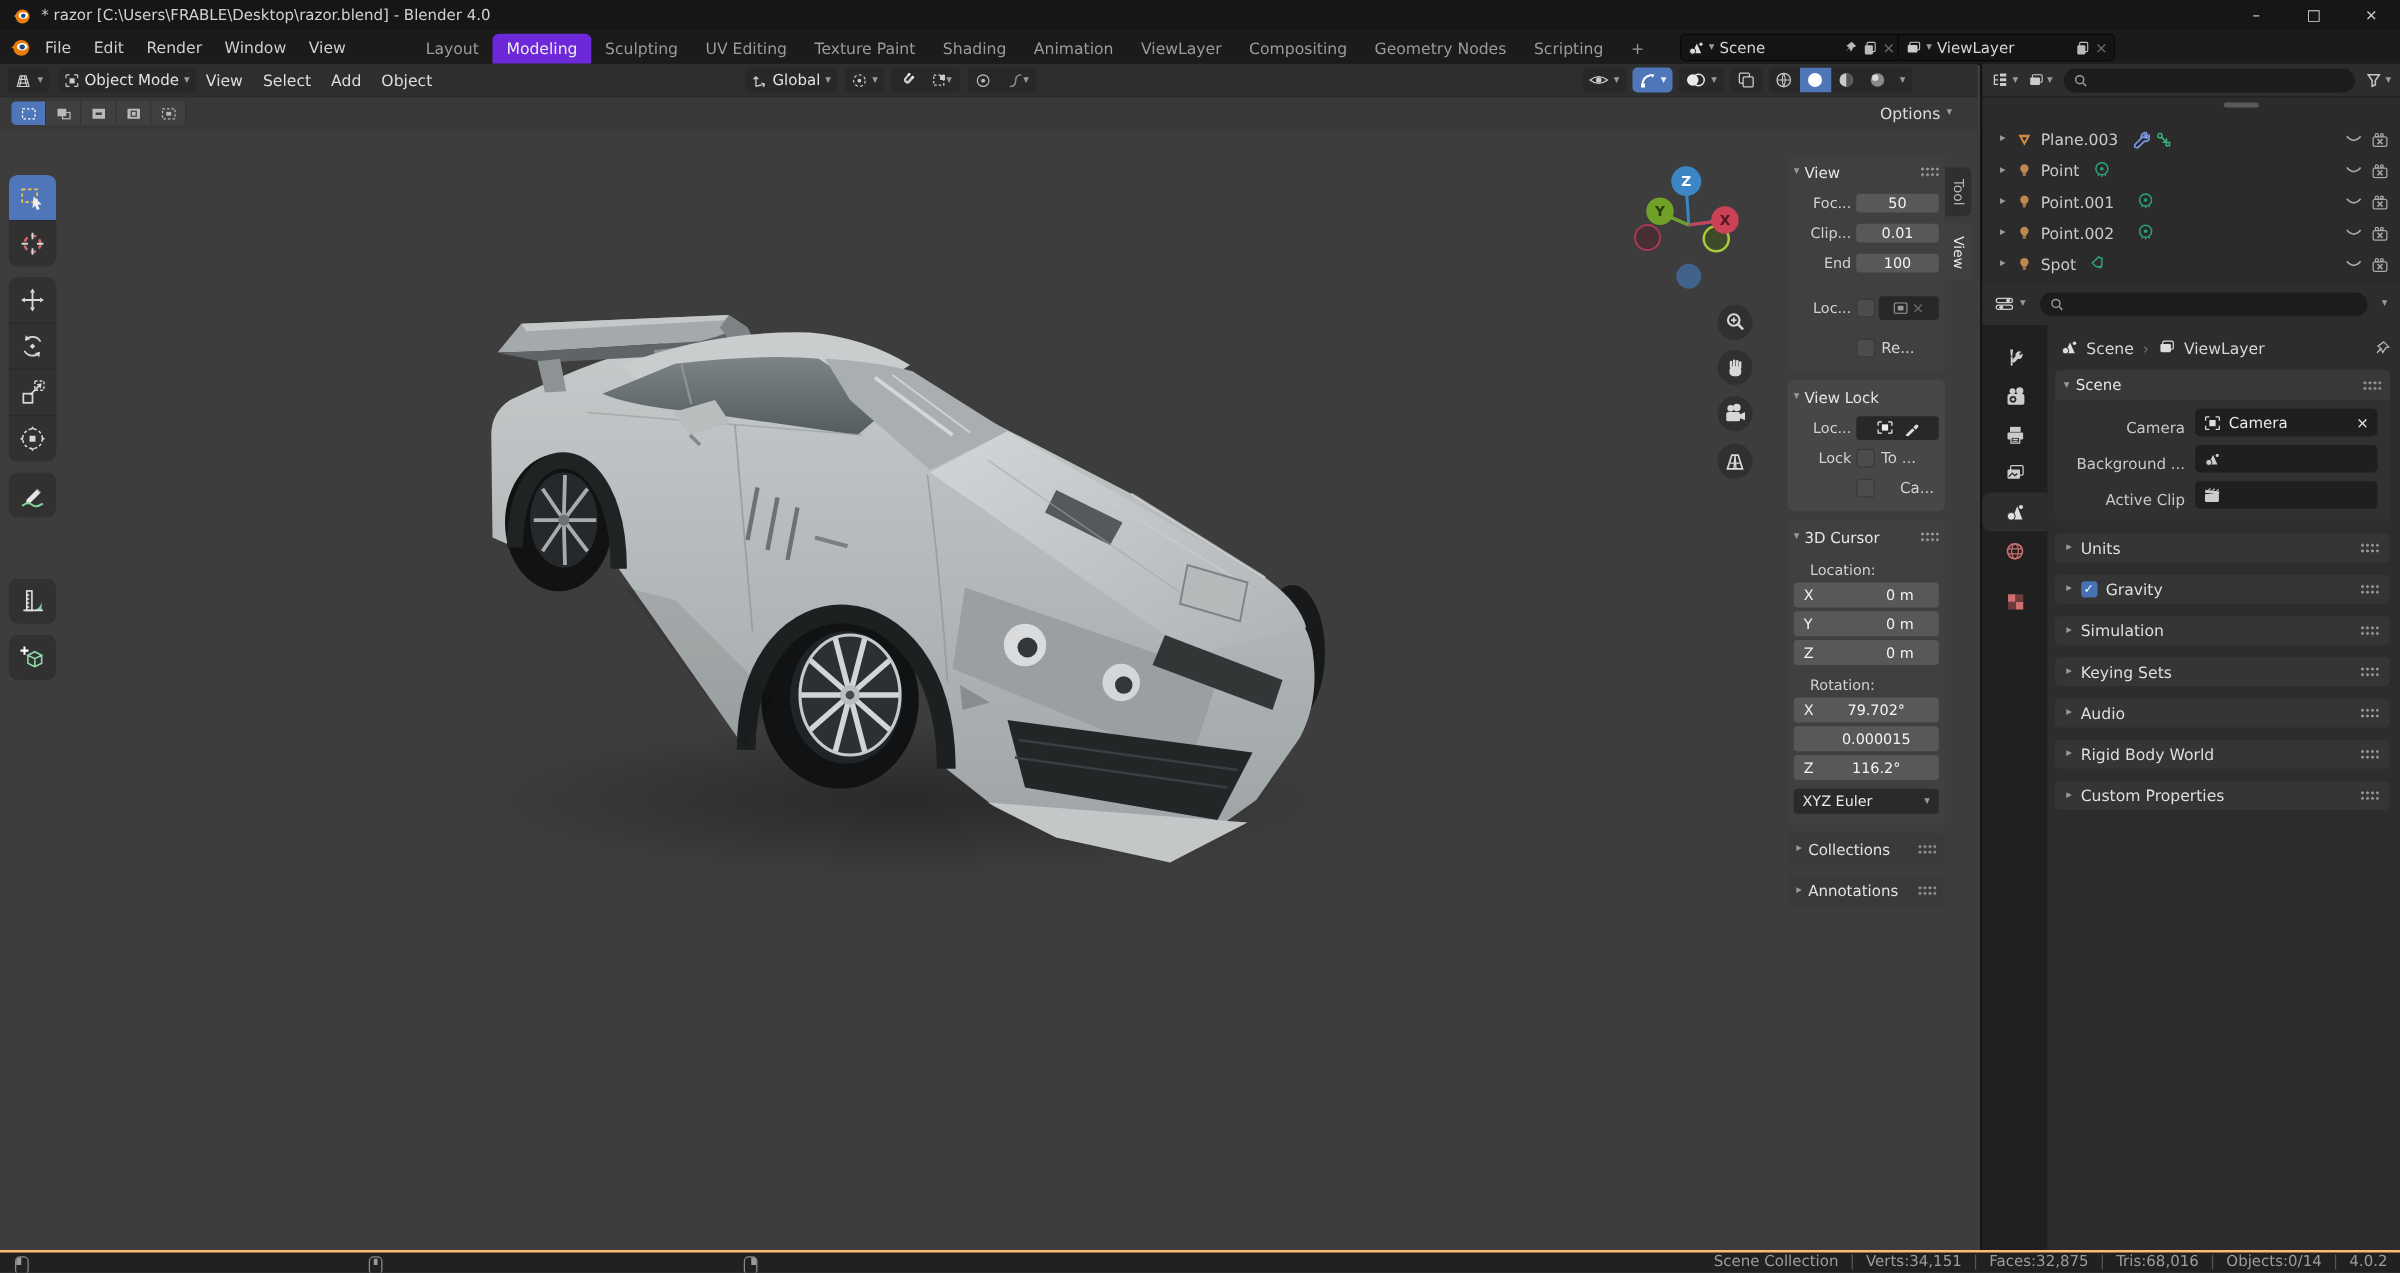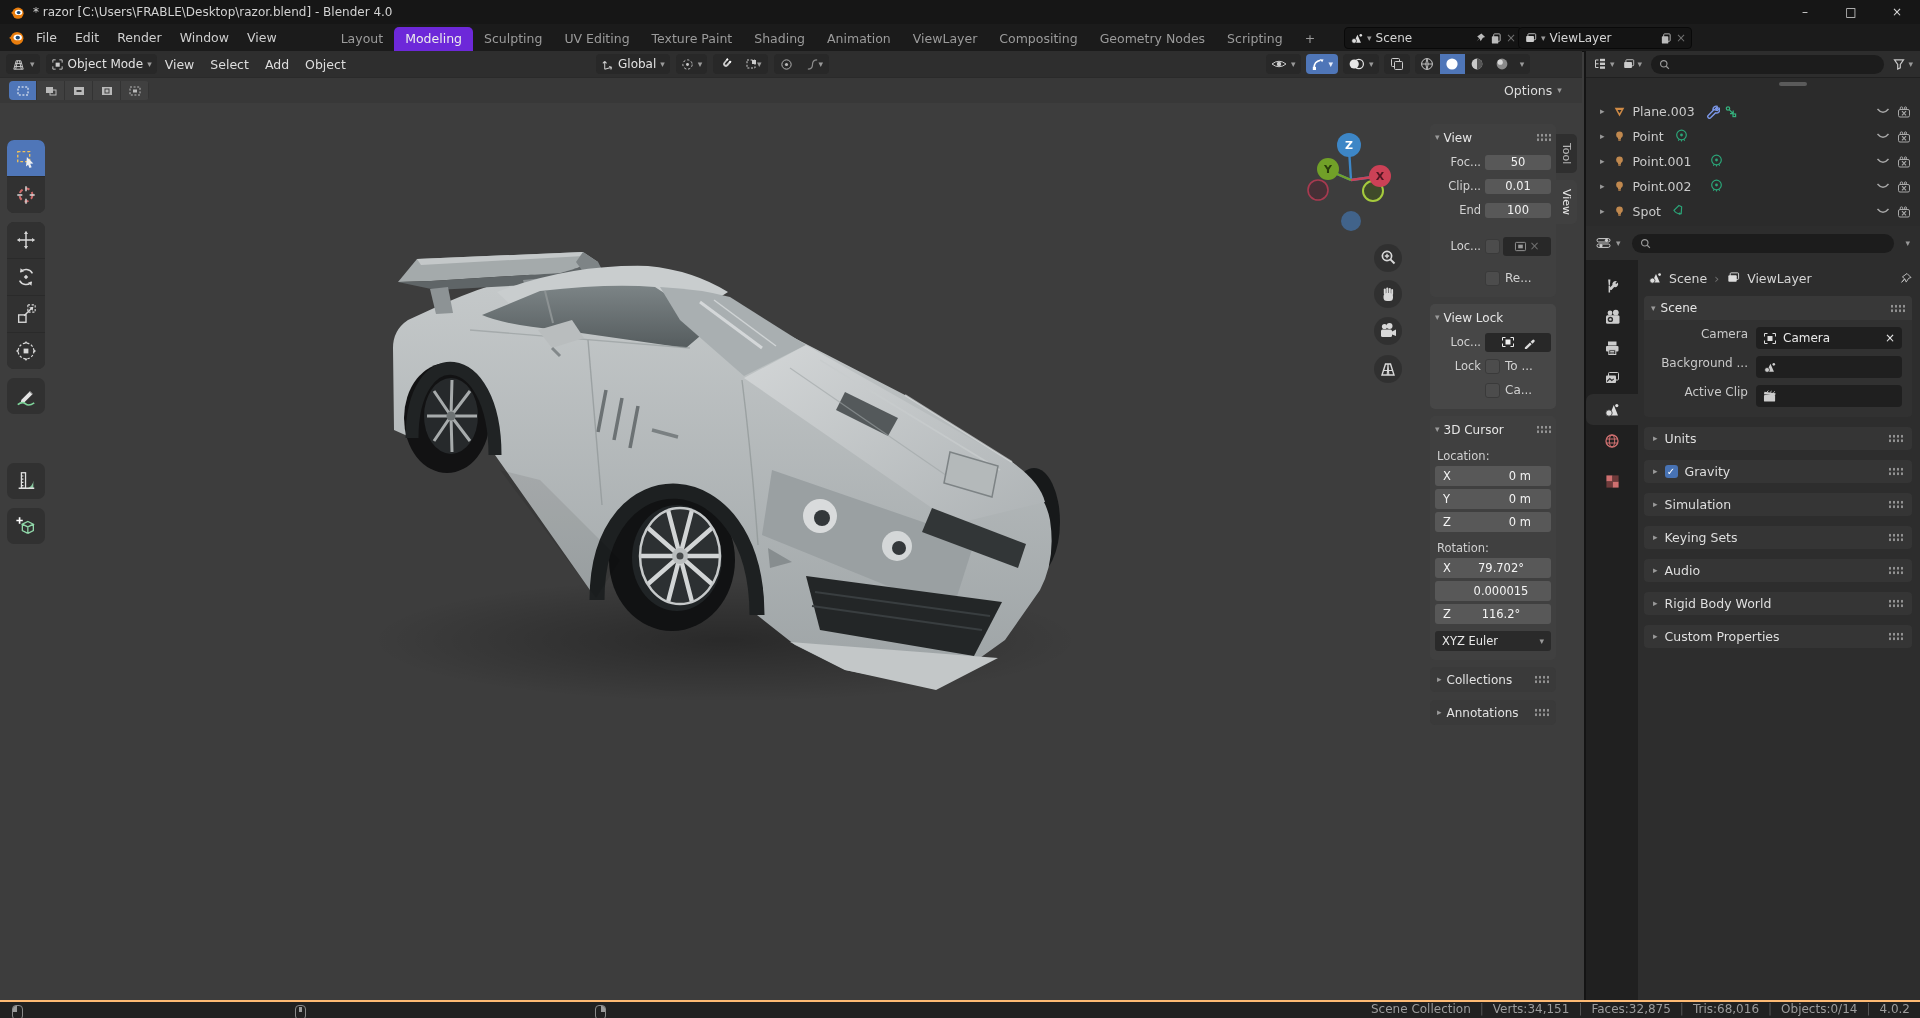--- a/index.html
+++ b/index.html
@@ -54,21 +54,21 @@
   .dots{margin-left:auto;width:15px;height:9px;background-image:radial-gradient(circle,#969696 1px,transparent 1.3px);background-size:4px 4.5px}
   .prow{display:flex;align-items:center;margin-top:4px;height:20px}
   .plabel{width:46px;text-align:right;margin-right:4px;color:#d2d2d2;font-size:11.5px;white-space:nowrap}
   .pfield{flex:1;background:#585858;border-radius:3px;height:15px;display:flex;align-items:center;justify-content:center;color:#f2f2f2;font-size:11.5px}
   .chk{width:13px;height:13px;background:#4c4c4c;border:1px solid #3a3a3a;border-radius:3px}
   .dbtn{background:#282828;border-radius:3px;height:19px;display:flex;align-items:center;justify-content:center;gap:2px;padding:0 4px}
   .cfield{display:flex;align-items:center;background:#585858;border-radius:3px;height:20px;margin-top:3px;padding:0 8px;font-size:11.5px;color:#f4f4f4}
   .cfield .ax{width:16px}
   .cfield .val{flex:1;text-align:right;padding-right:12px}
   .cfield.rot .val{text-align:center;padding-right:0}
-  .slabel{color:#d0d0d0;margin:9px 0 2px 2px;font-size:11.5px}
+  .slabel{color:#d0d0d0;margin:9px 0 2px 13px;font-size:11.5px}
   .euler{background:#2a2a2a;border-radius:3px;height:20px;display:flex;align-items:center;padding:0 7px;margin-top:7px;color:#e8e8e8;font-size:11.5px}
   .collapsed-panel{background:#3a3a3a;border-radius:5px;height:25px;display:flex;align-items:center;padding:0 7px;margin-bottom:8px;color:#e2e2e2;gap:5px}
   .sidebar-tabs{position:absolute;left:1556px;top:134px;width:22px}
   .side-tab{writing-mode:vertical-rl;padding:9px 4px;font-size:11px;color:#b5b5b5;background:#2f2f2f;border-radius:0 5px 5px 0;margin-bottom:7px}
   .side-tab.active{background:#404040;color:#e9e9e9}
   
   .rightcol{position:absolute;left:1584px;top:51px;width:336px;height:949px;background:#2b2b2b;border-left:2px solid #141414;box-sizing:border-box}
   .outliner-header{height:26px;background:#2d2d2d;display:flex;align-items:center;padding:0 7px;border-bottom:1px solid #202020;gap:3px}
   .search-pill{flex:1;background:#1c1c1c;border-radius:10px;height:19px;display:flex;align-items:center;padding:0 8px;margin:0 6px;gap:5px}
   .outliner-body{position:relative;height:146px;padding-top:21px;border-bottom:2px solid #141414;box-sizing:content-box}
@@ -81,21 +81,21 @@
   .props{position:absolute;left:0;top:175px;width:100%;bottom:0}
   .props-header{height:34px;display:flex;align-items:center;background:#2d2d2d;padding:0 10px;gap:5px}
   .props-body{position:absolute;top:34px;left:0;right:0;bottom:0;display:flex}
   .ptabs{width:52px;background:#202020;padding-top:10px}
   .ptab{width:52px;height:31px;display:flex;align-items:center;justify-content:center}
   .ptab.active{background:#2d2d2d;border-radius:7px 0 0 7px}
   .pcontent{flex:1;background:#2d2d2d;padding:4px 8px 0 6px}
   .breadcrumb{display:flex;align-items:center;height:28px;color:#d6d6d6;gap:7px;padding-left:4px;font-size:12.5px}
   .scene-panel{background:#313131;border-radius:4px;margin-top:4px;padding-bottom:10px}
   .scene-panel .hdr{height:24px;background:#383838;border-radius:4px 4px 0 0;display:flex;align-items:center;padding:0 7px;color:#e6e6e6;gap:5px}
-  .krow{display:flex;align-items:flex-start;margin-top:7px;padding:0 10px}
+  .krow{display:flex;align-items:flex-end;margin-top:7px;padding:0 10px}
   .klabel{width:94px;text-align:right;margin-right:8px;color:#c9c9c9;font-size:12px;white-space:nowrap}
   .kfield{flex:1;background:#1f1f1f;border-radius:4px;height:22px;display:flex;align-items:center;padding:0 7px;color:#e9e9e9;gap:6px}
   .section-row{background:#353535;border-radius:4px;height:23px;display:flex;align-items:center;padding:0 9px;margin-top:10px;color:#dfdfdf;gap:7px;font-size:12.5px}
   .chk-on{width:13px;height:13px;background:#4772b3;border-radius:3px;color:#fff;font-size:10px;display:flex;align-items:center;justify-content:center}
   
   .statusbar{position:absolute;left:0;top:1000px;width:100%;height:18px;background:#212121;border-top:2px solid #fdba74;display:flex;align-items:flex-start;color:#9c9c9c}
   .sb-right{margin-left:auto;display:flex;align-items:center;padding-right:10px;gap:9px;font-size:12px}
   .sb-sep{color:#565656}
   .mouse{position:absolute;top:3px;width:9px;height:13px;border:1px solid #8a8a8a;border-radius:4px}
   .mouse span{position:absolute;background:#9a9a9a}
@@ -608,21 +608,21 @@
           </svg>
       </div>
     </div>
     <div class="prow">
       <span class="plabel">Lock</span>
       <span class="chk"></span>
       <span style="margin-left:5px;color:#d2d2d2">To ...</span>
     </div>
     <div class="prow" style="padding-left:50px">
       <span class="chk"></span>
-      <span style="margin-left:5px;color:#d2d2d2">Ca...</span>
+      <span style="margin-left:20px;color:#d2d2d2">Ca...</span>
     </div>
   </div>
 
   <div class="panel">
     <div class="panel-header">
       <span class="chev">▾</span>
       <span>3D Cursor</span>
       <span class="dots"></span>
     </div>
     <div class="slabel">Location:</div>

